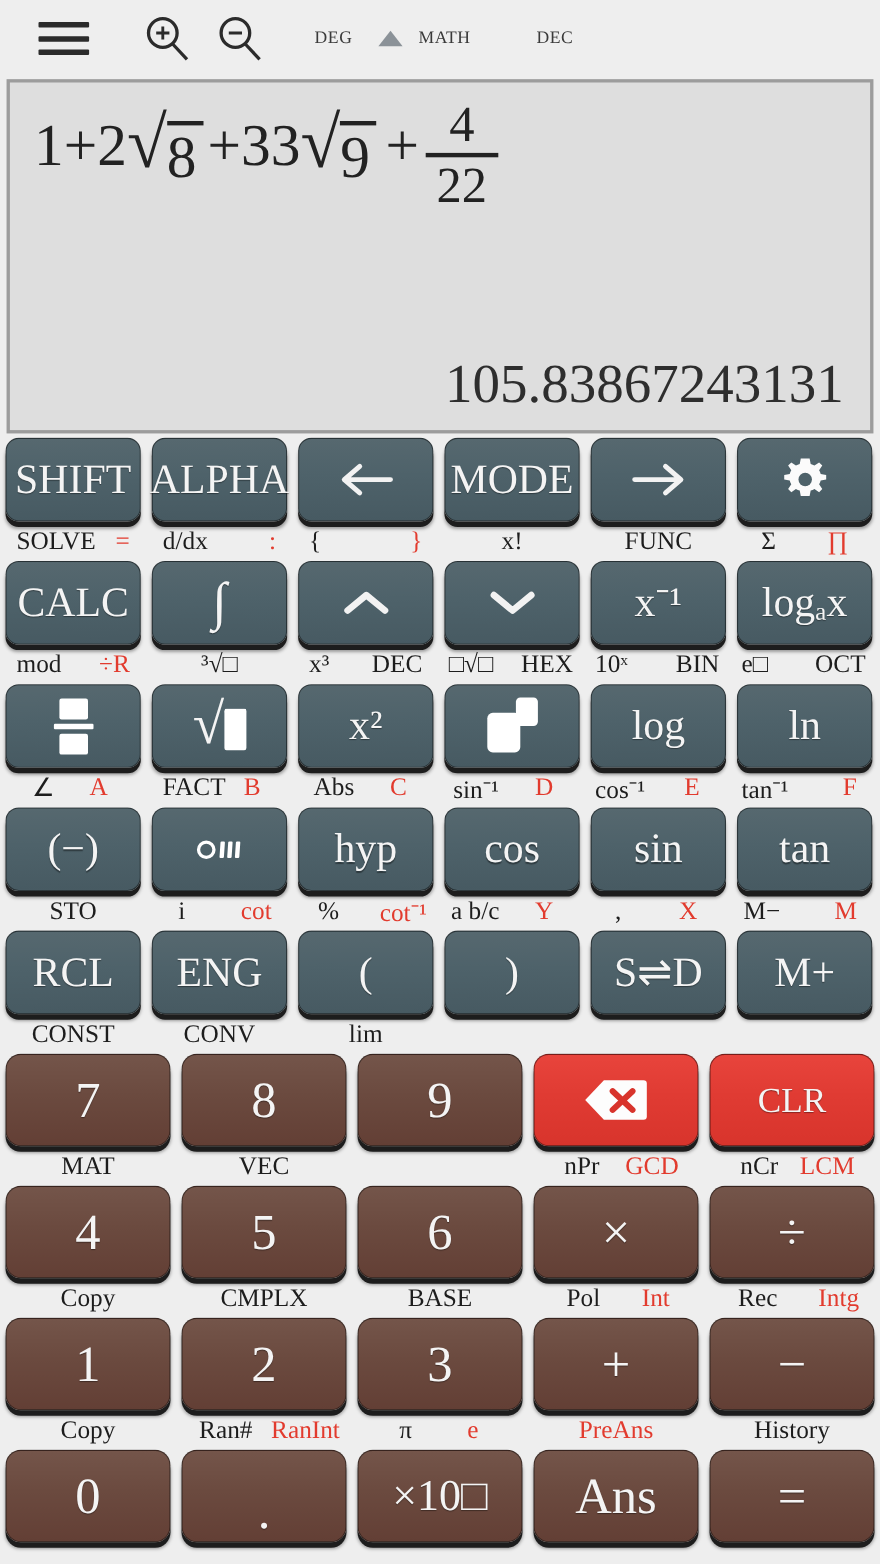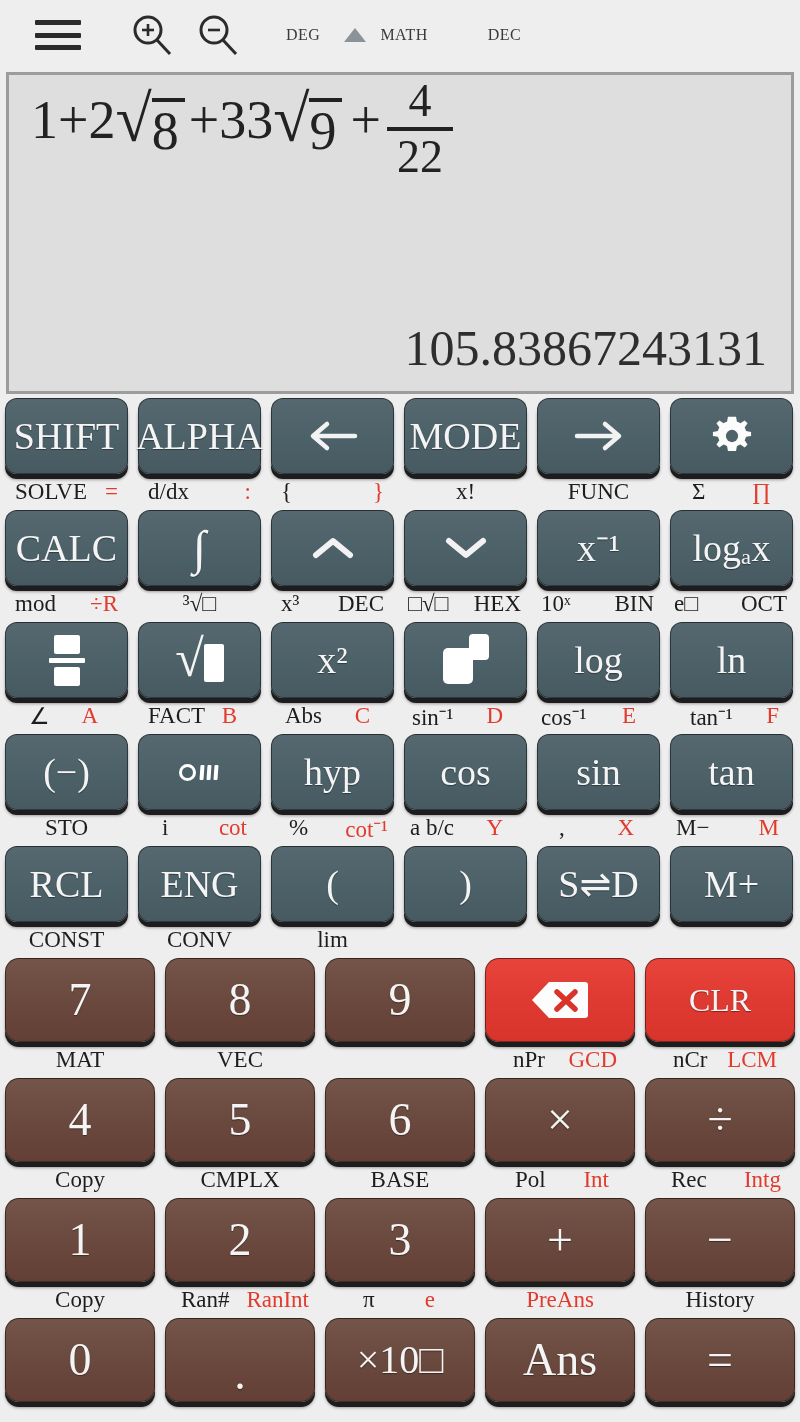--- a/index.html
+++ b/index.html
@@ -22,21 +22,21 @@
   .tri{width:0;height:0;border-left:11px solid transparent;border-right:11px solid transparent;
        border-bottom:14px solid #8b9298;margin:0 14px 0 24px;}
   .status.math{margin-left:0;}
   .status.dec{margin-left:60px;}
 
   
   .display{
     position:relative;margin:2px 6px 0 6px;height:322px;box-sizing:border-box;
     background:#dedede;border:3px solid #9c9c9c;
     display:flex;flex-direction:column;justify-content:space-between;
-    padding:18px 22px 14px 22px;
+    padding:30px 22px 14px 22px;
   }
   .expr{font-size:54px;color:#222;line-height:1;display:flex;align-items:flex-start;white-space:nowrap;}
   .expr .tok{display:inline-block;}
   .rad{display:inline-flex;align-items:flex-start;}
   .rad .sign{font-size:66px;line-height:.78;}
   .rad .body{border-top:4px solid #222;padding:2px 6px 0 0;margin-top:5px;font-size:54px;line-height:1;}
   .frac{display:inline-flex;flex-direction:column;align-items:center;vertical-align:middle;
         font-size:46px;line-height:1.05;margin:-16px 0 0 6px;}
   .frac .num{padding:0 10px 2px 10px;}
   .frac .bar{width:100%;height:4px;background:#222;}
@@ -346,21 +346,21 @@
         <div class="subs">
           <span class="s-left" style="left:4px">cos⁻¹</span>
           <span class="s-right" style="right:24px">E</span>
           </div>
       </div>
       <div class="kcell" style="width:133px">
         <div class="key fn">
           <span class="lbl">ln</span>
           </div>
         <div class="subs">
-          <span class="s-left" style="left:20px">tan⁻¹</span>
+          <span class="s-left" style="left:4px">tan⁻¹</span>
           <span class="s-right" style="right:14px">F</span>
           </div>
       </div>
     </div>
 
     <div class="krow">
       <div class="kcell" style="width:133px">
         <div class="key fn">
           <span class="lbl">(−)</span>
           </div>

